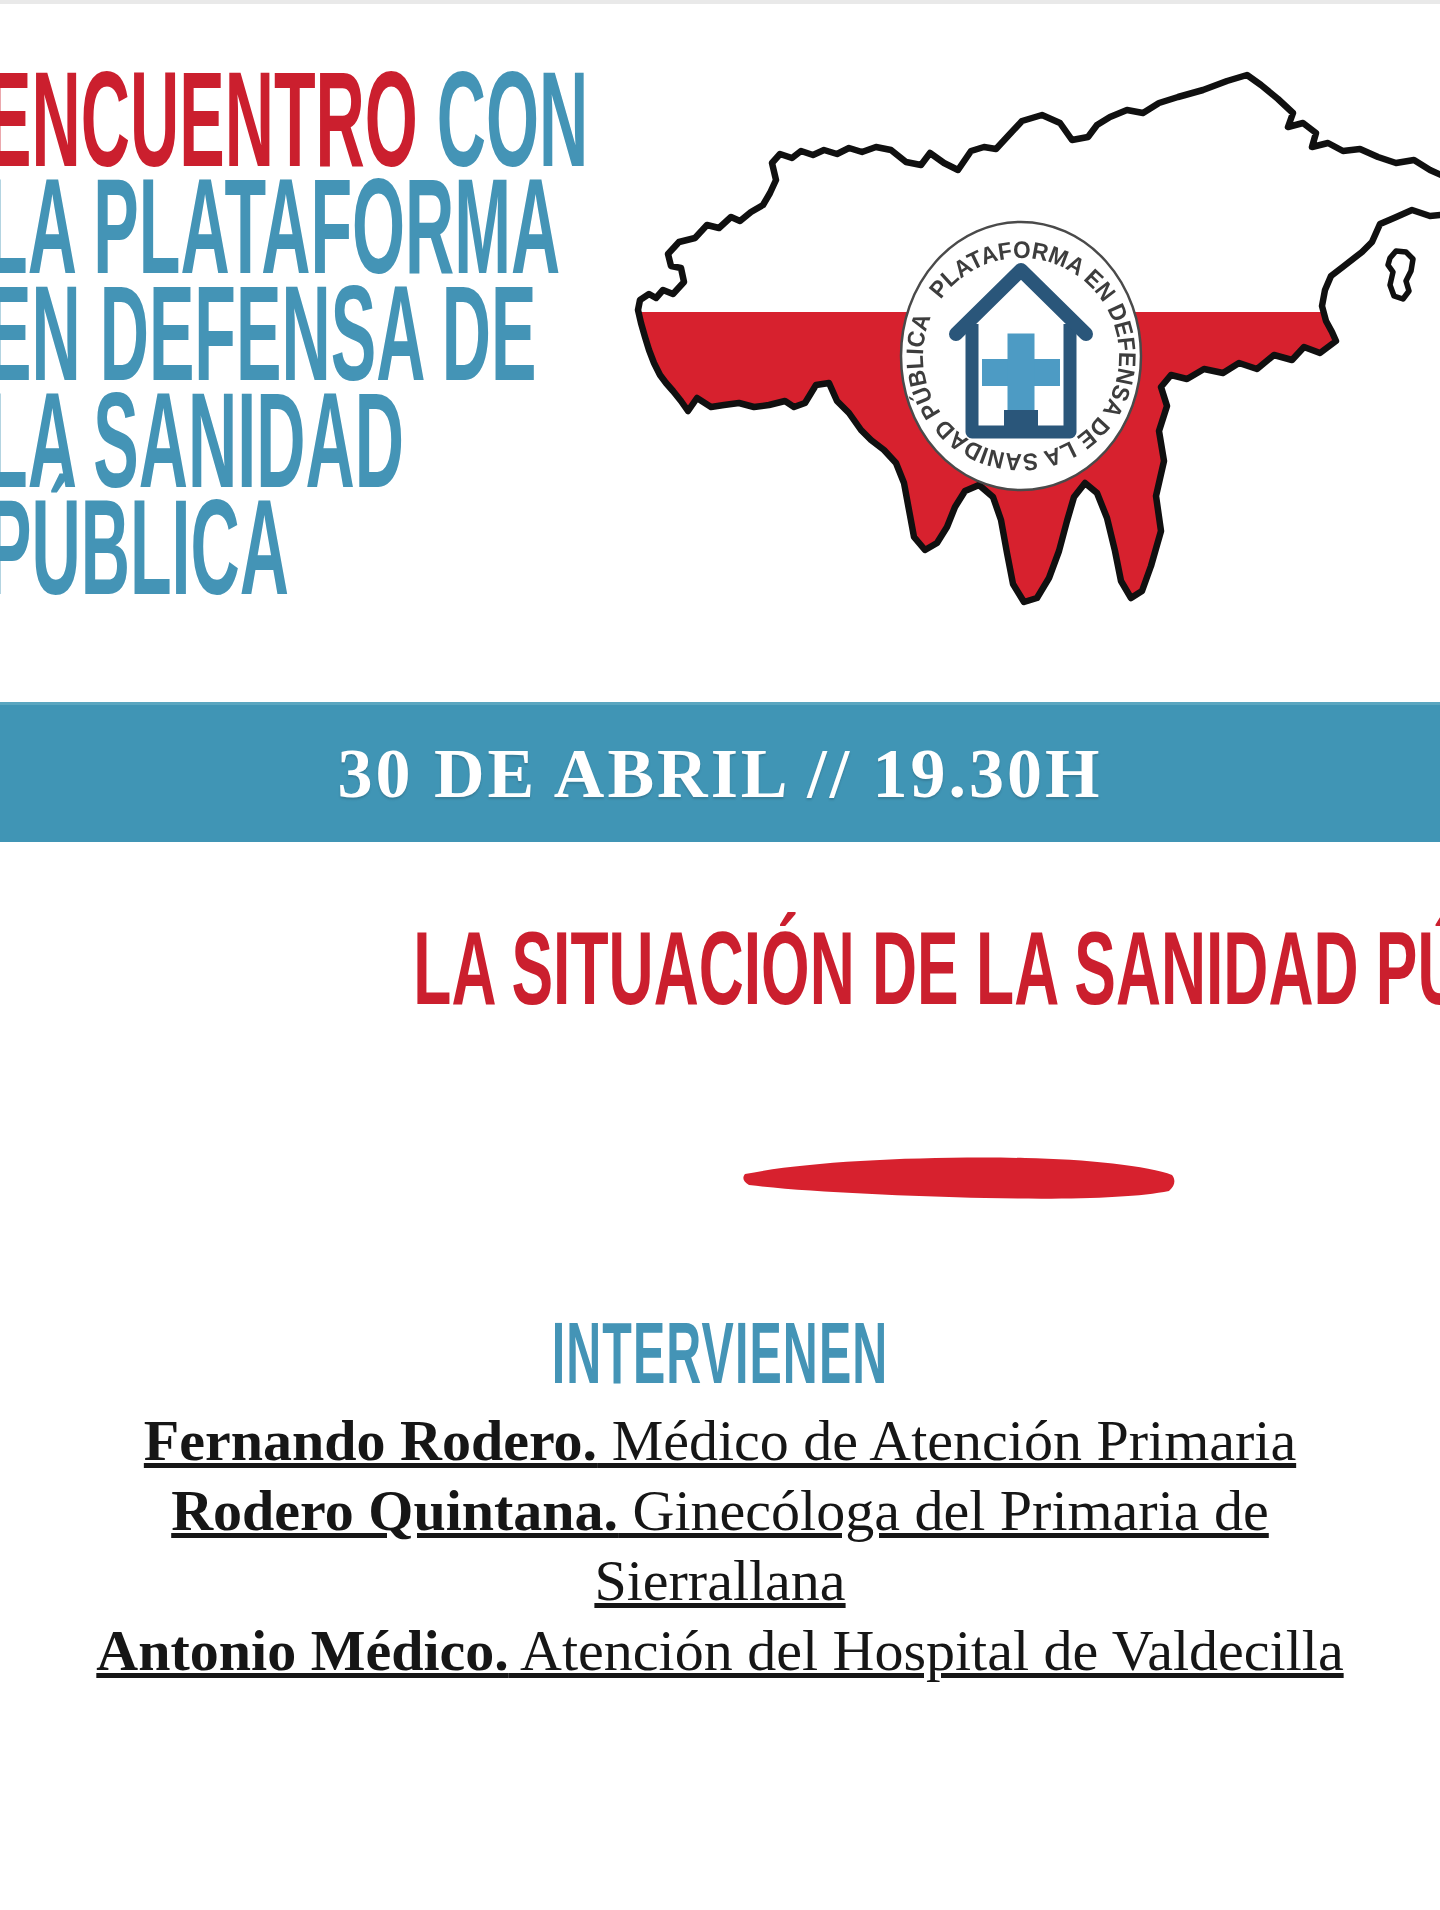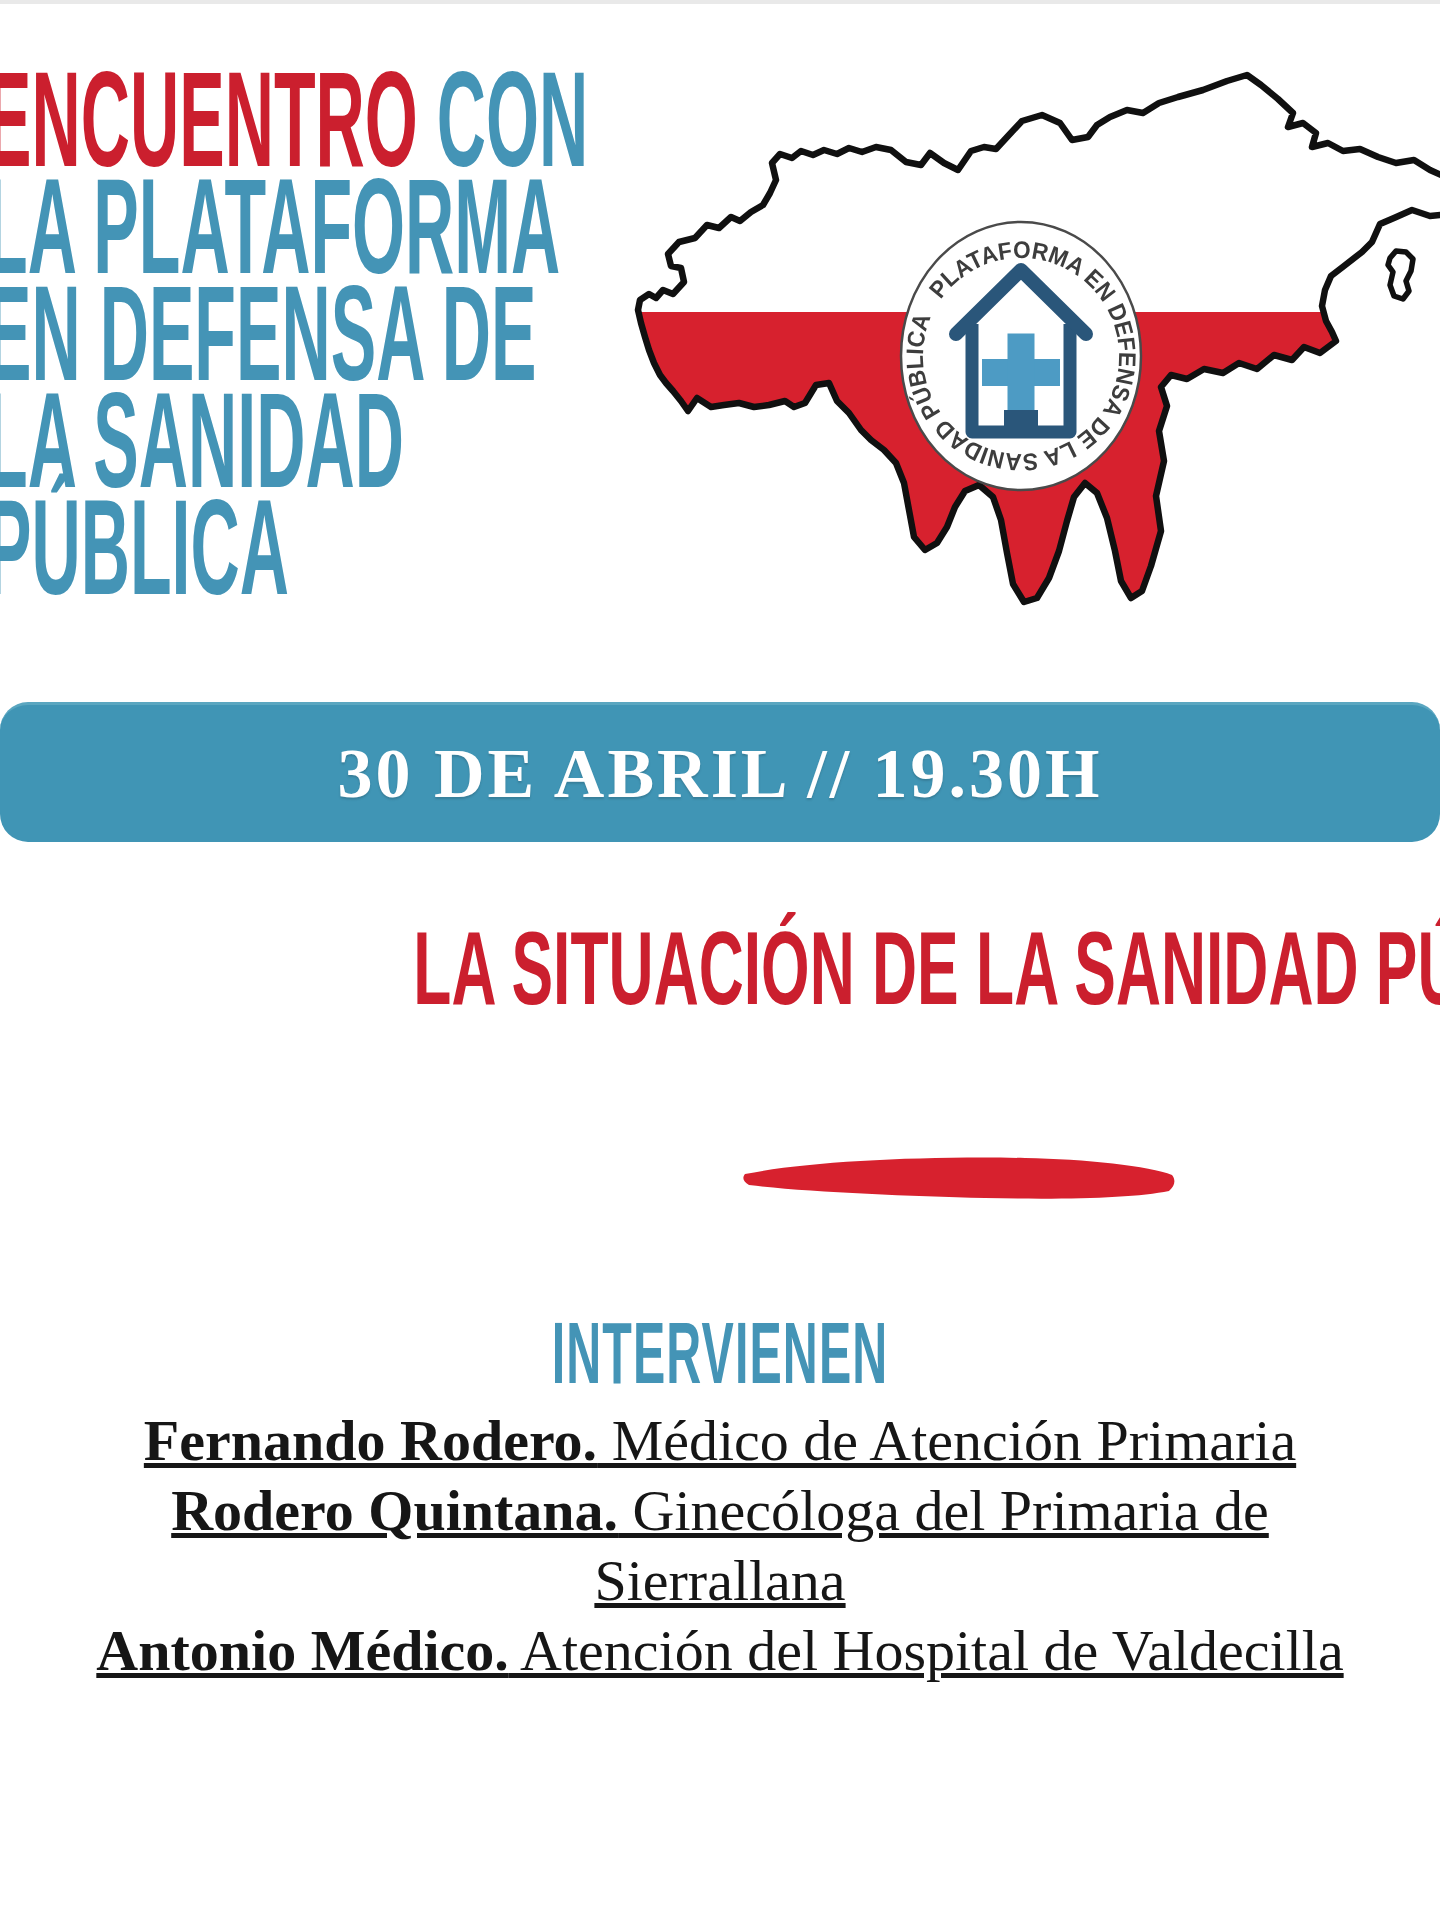--- a/index.html
+++ b/index.html
@@ -24,21 +24,20 @@
   .hl-red{color:var(--red);}
   .hl-blue{color:var(--blue);}
   
   .map-wrap{position:absolute; left:495px; top:40px; width:945px; height:640px;}
   
   .banner{
     position:absolute; left:0; top:698px; width:1440px; height:140px;
     background:var(--banner-bg);
     display:flex; align-items:center; justify-content:center;
     border-top:3px solid #5aa6c0;
-    border-radius:28px;
   }
   .banner-text{
     font-family:"Liberation Serif", serif; font-weight:bold;
     font-size:70px; letter-spacing:3px; color:#ffffff;
     text-shadow:0 2px 2px rgba(30,60,70,0.25);
   }
   
   .title{
     position:absolute; left:0; top:909px; width:1440px;
     text-align:center; font-weight:bold; font-size:104px; line-height:110px;

